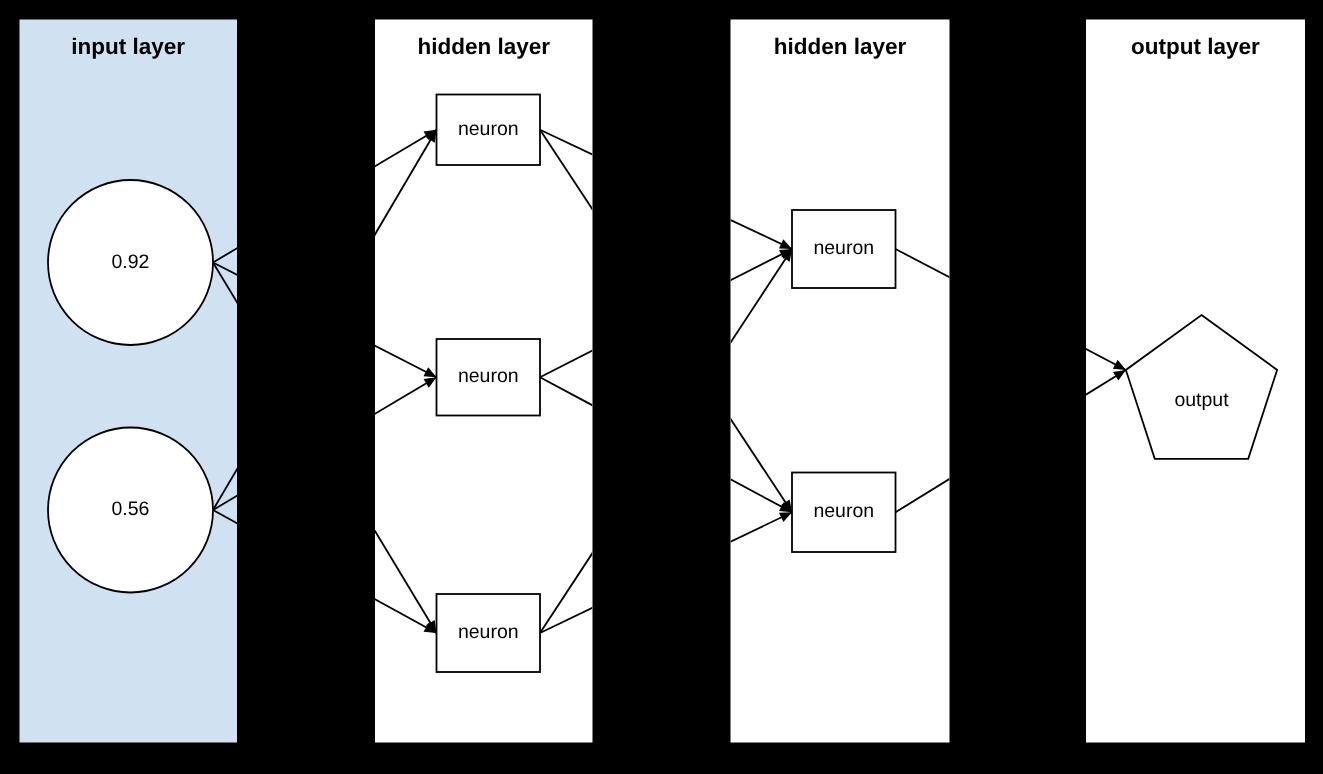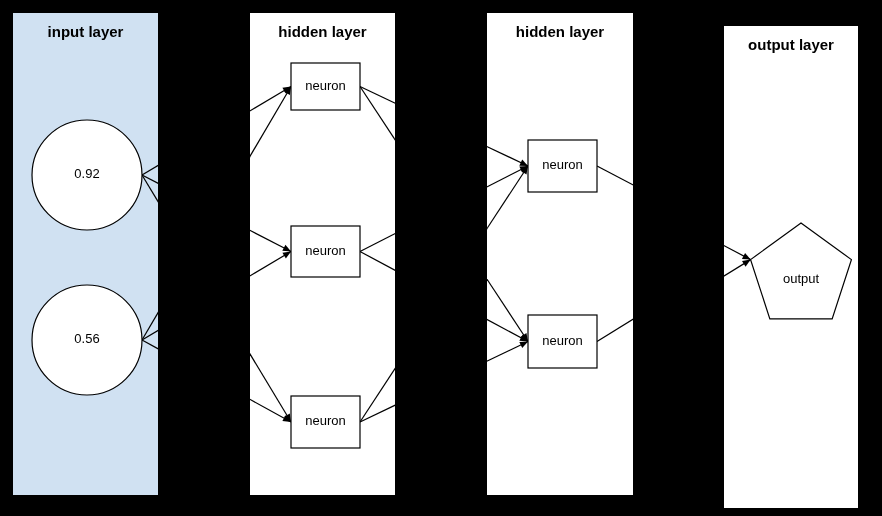--- a/index.html
+++ b/index.html
@@ -137,21 +137,21 @@
         </g>
         <polygon points="41,153 32.31446923880526,152.65135204526703 35.22309708338298,146.50481773219704" class="arrowhead"></polygon>
         <polygon points="41,328.5 33.75953179096052,323.69004988446983 39.43794512179477,319.9489775723908" class="arrowhead"></polygon>
         <polygon points="41,153 35.412358844782716,159.6586985455509 32.32809551273738,153.59839164749692" class="arrowhead"></polygon>
         <polygon points="41,328.5 32.34260743721734,327.71926059797454 35.553713042322215,321.7251968017788" class="arrowhead"></polygon>
         <polygon points="41,153 39.453311364951446,161.5538151877517 33.76818557125932,157.82295138564132" class="arrowhead"></polygon>
         <polygon points="41,328.5 35.25468038366682,335.02313594110814 32.316263156738955,328.8907869457807" class="arrowhead"></polygon>
       </svg>
   </div>
 
-  <div class="layer-panel" id="panel-output" style="left: 724px; top: 26px; width: 134px; height: 482px; background: rgb(255, 255, 255);">
+  <div class="layer-panel" id="panel-output" style="left: 724px; top: 13px; width: 146px; height: 482px; background: rgb(255, 255, 255);">
     <div class="layer-title" style="top: 10px;">output layer</div>
     <svg class="layer-svg" id="svg-output" width="146" height="482">
         <line x1="-127" y1="328.5" x2="26.594004636356885" y2="233.62209929812778" class="edge"></line>
         <line x1="-127" y1="153" x2="26.594004636356885" y2="233.62209929812778" class="edge"></line>
         <g>
           <polygon points="77.00,197.00 127.41,233.62 108.15,292.88 45.85,292.88 26.59,233.62" class="shape"></polygon>
           <text x="77" y="254" text-anchor="middle" dominant-baseline="middle" class="node-label">output</text>
         </g>
         <polygon points="26.594004636356885,233.62209929812778 17.930332844144687,232.9144333622323 21.090749979515977,226.89348962138476" class="arrowhead"></polygon>
         <polygon points="26.594004636356885,233.62209929812778 21.574664860830353,240.7190161088152 18.001012943265323,234.93377523465244" class="arrowhead"></polygon>

